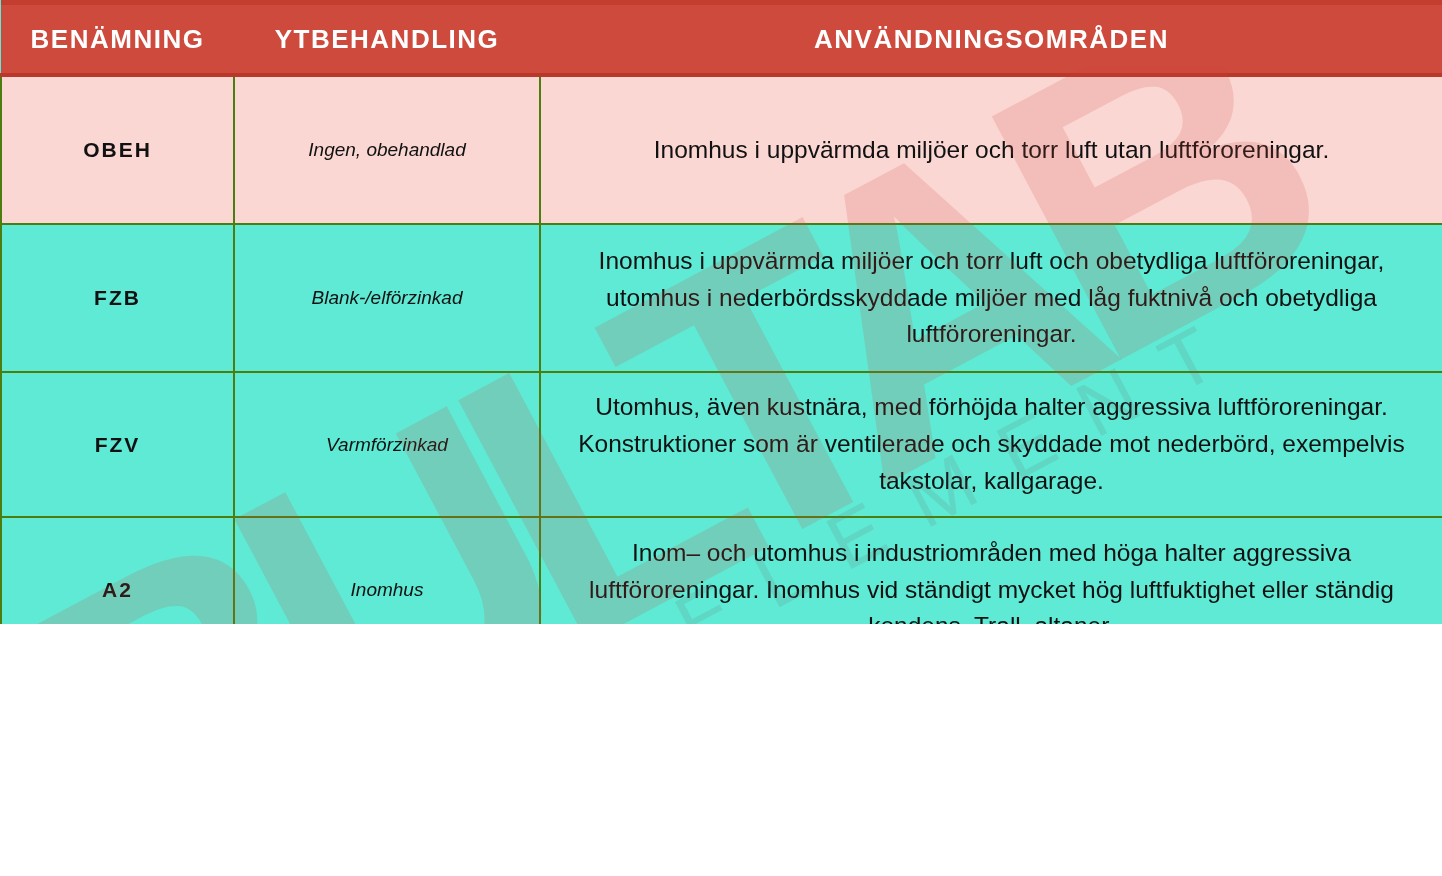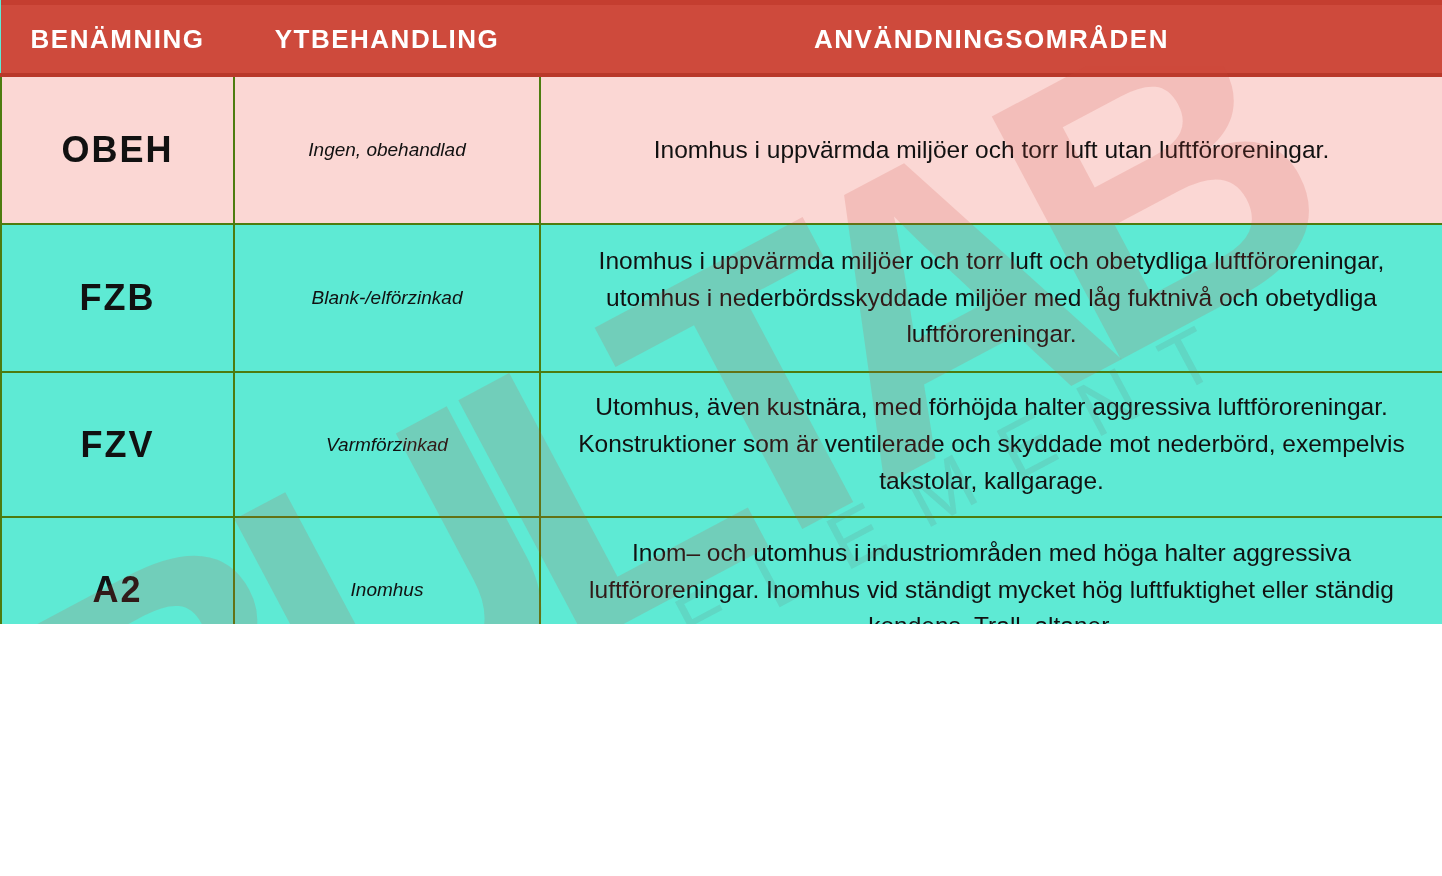--- a/index.html
+++ b/index.html
@@ -45,21 +45,21 @@
     text-align: center;
     vertical-align: middle;
     color: #111111;
     background: transparent;
   }
   tbody tr:first-child td { border-top: none; }
   tr.highlight td { background: #FBD7D4; }
 
   td.name {
     font-weight: bold;
-    font-size: 36px;
+    font-size: 21px;
     letter-spacing: 2px;
   }
   td.treatment {
     font-style: italic;
     font-size: 19px;
   }
   td.usage {
     font-size: 24.5px;
     line-height: 1.5;
     padding: 0 36px;

